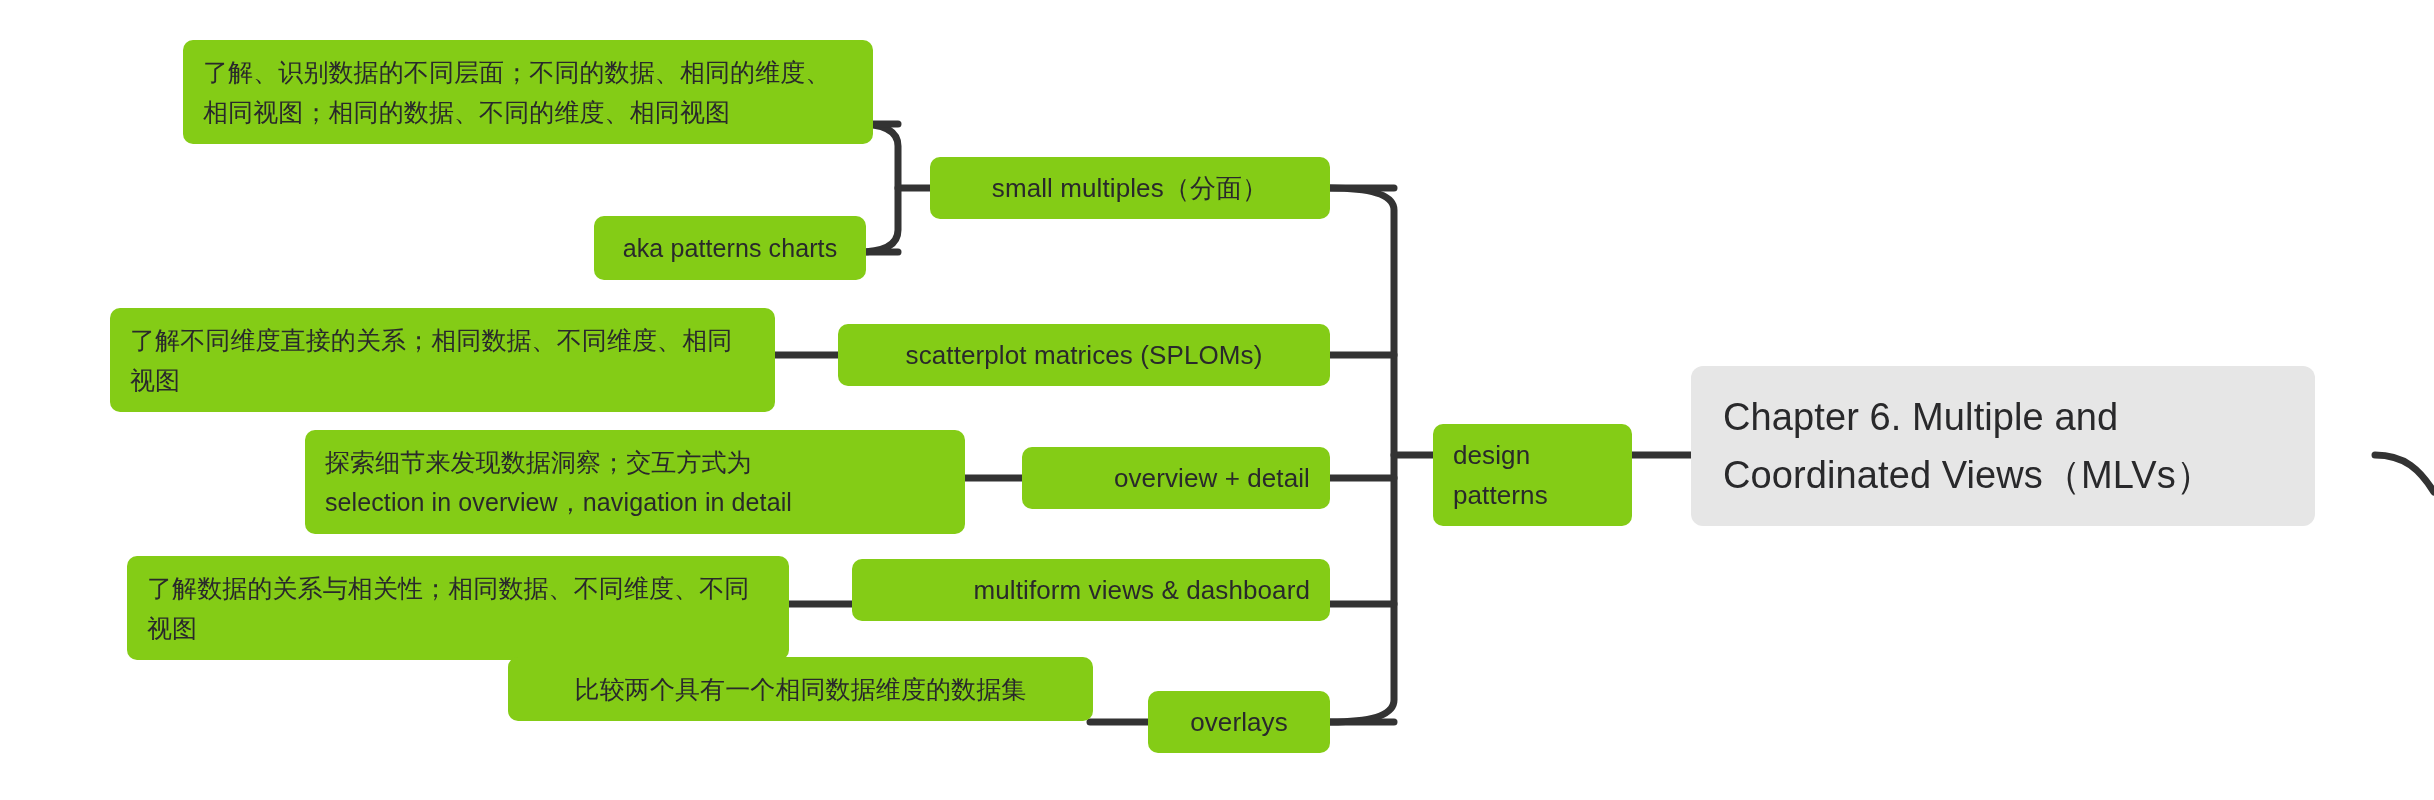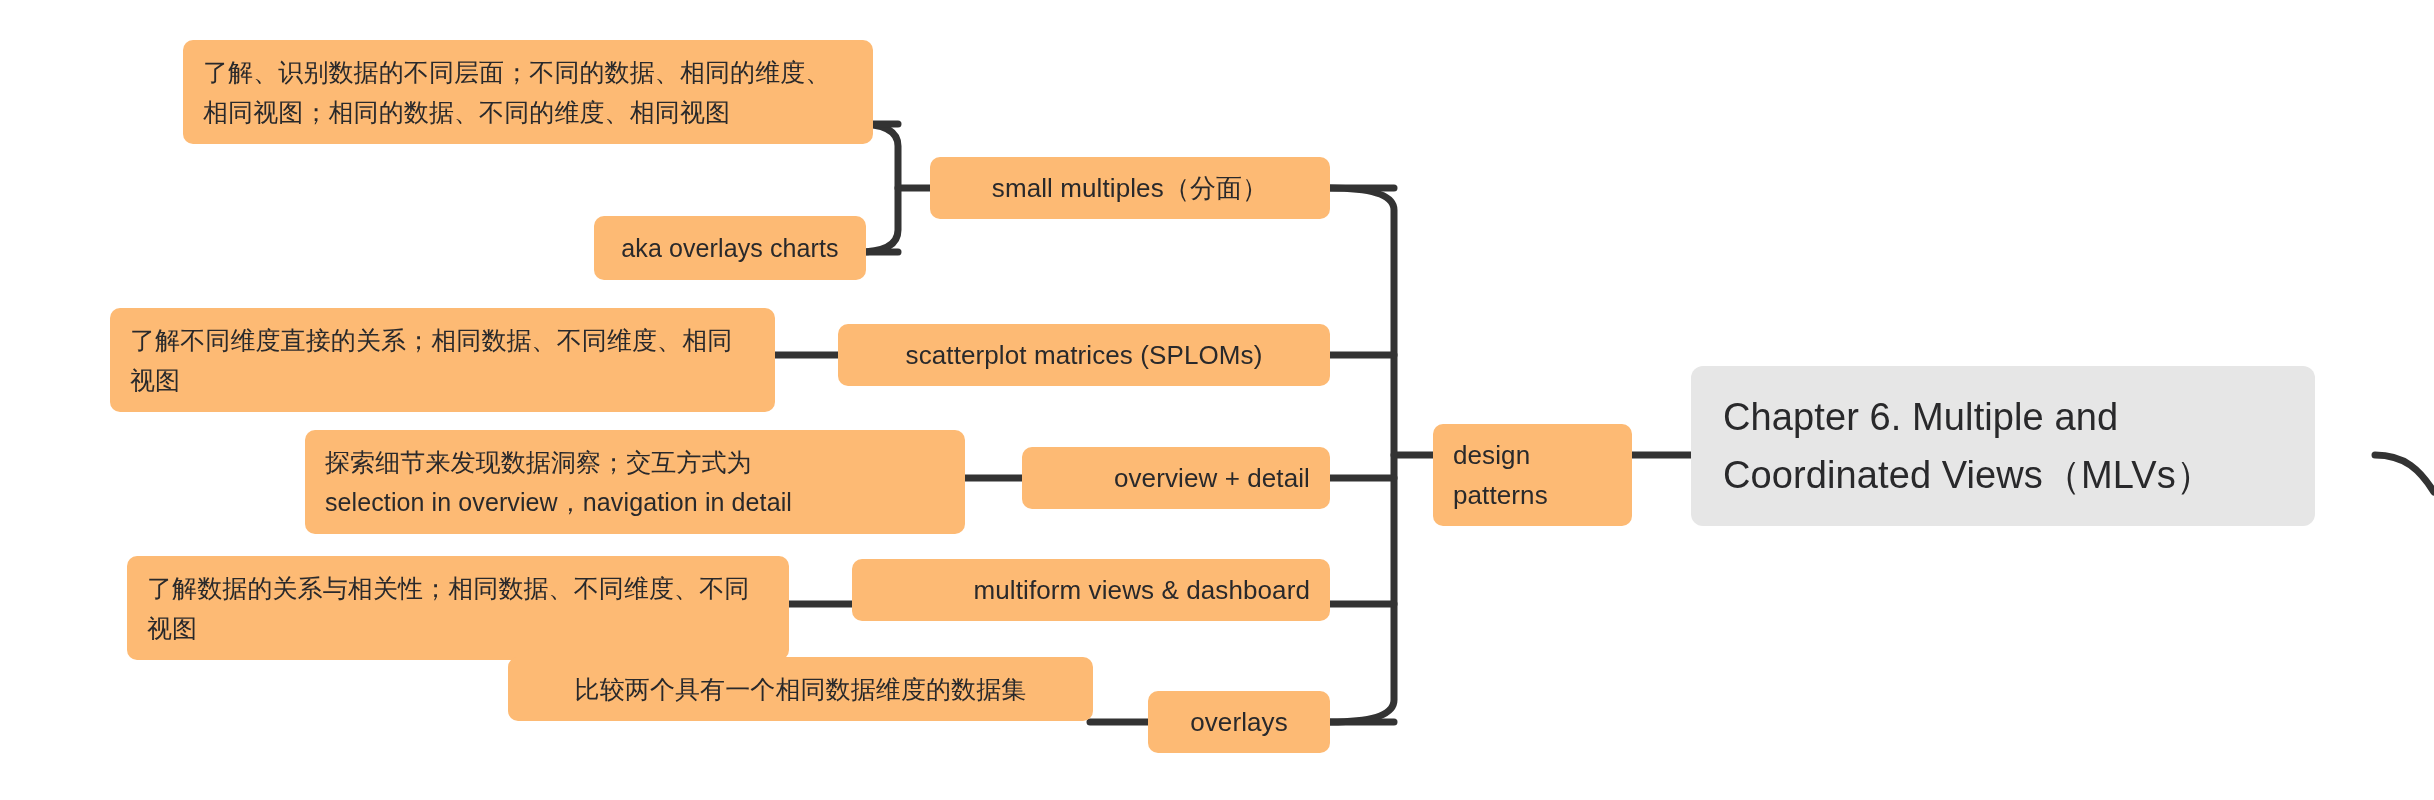--- a/index.html
+++ b/index.html
@@ -20,21 +20,21 @@
     left: 0;
     top: 0;
     width: 2434px;
     height: 800px;
     pointer-events: none;
   }
   .node {
     position: absolute;
     box-sizing: border-box;
     border-radius: 10px;
-    background: #fdba74;
+    background: #84cc16;
     color: #29292b;
     display: flex;
     align-items: center;
     white-space: pre-wrap;
     letter-spacing: 0.1px;
   }
   .node.leaf      { font-size: 25px; line-height: 40px; padding: 12px 20px; }
   .node.branch    { font-size: 26px; line-height: 40px; padding: 11px 20px; }
   .node.hub       { font-size: 26px; line-height: 40px; padding: 11px 20px; }
   .node.root {
@@ -85,21 +85,21 @@
 
       <path d="M 1148 722 L 1090 722"></path>
     </g>
   </svg>
 
   <div class="node leaf" style="left:183px; top:40px; width:690px;">
     <span>了解、识别数据的不同层面；不同的数据、相同的维度、相同视图；相同的数据、不同的维度、相同视图</span>
   </div>
 
   <div class="node leaf" style="left:594px; top:216px; width:272px; justify-content:center;">
-    <span>aka overlays charts</span>
+    <span>aka patterns charts</span>
   </div>
 
   <div class="node leaf" style="left:110px; top:308px; width:665px;">
     <span>了解不同维度直接的关系；相同数据、不同维度、相同视图</span>
   </div>
 
   <div class="node leaf" style="left:305px; top:430px; width:660px;">
     <span>探索细节来发现数据洞察；交互方式为
 selection in overview，navigation in detail</span>
   </div>

